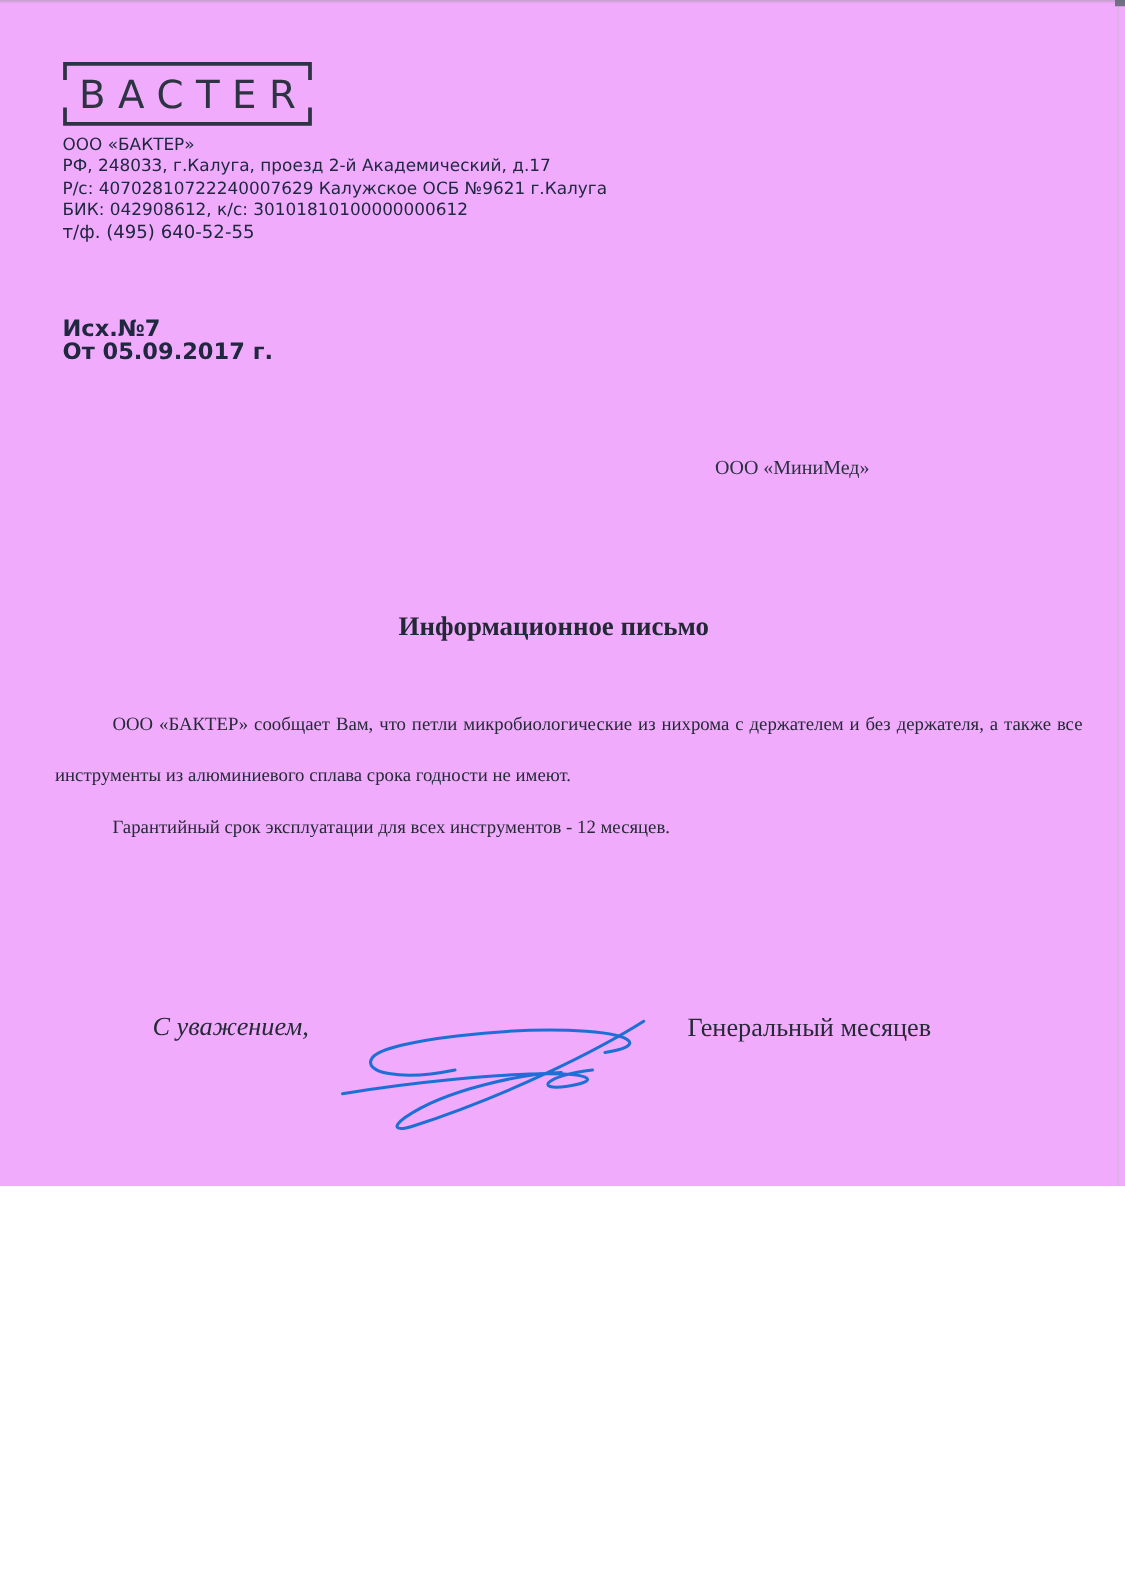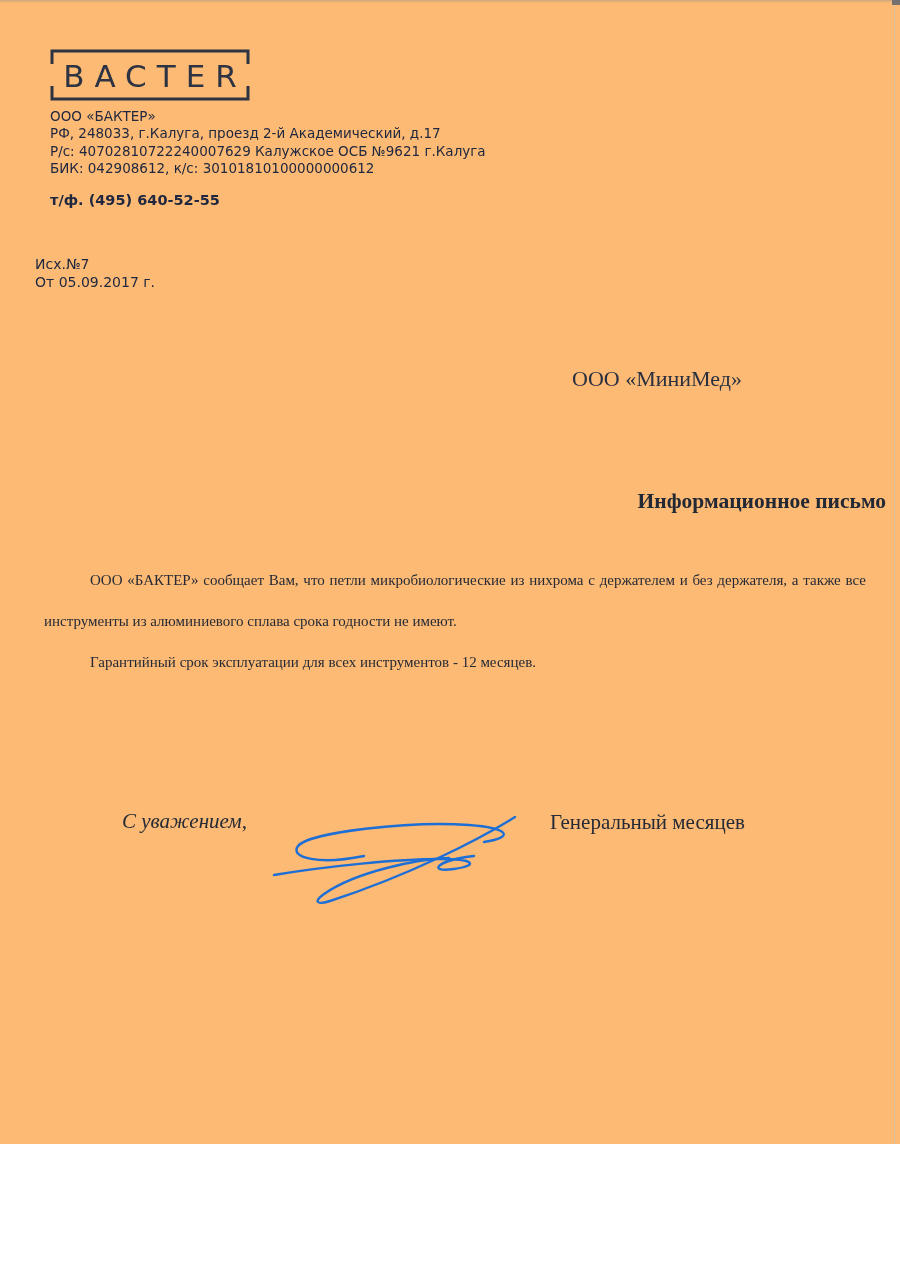--- a/index.html
+++ b/index.html
@@ -1,19 +1,19 @@
 <!DOCTYPE html>
 <html><head>
 <meta charset="utf-8">
 <style>
   html,body { margin:0; padding:0; background:#ffffff; }
   .page {
     position:relative;
-    width:900px; height:1144px;
-    background:#fdba74;
+    width:900px; height:949px;
+    background:#f0abfc;
     overflow:hidden;
     font-family:"Liberation Serif", serif;
     color:#262b36;
   }
   
   .scan-top-edge {
     position:absolute; top:0; left:0; width:100%; height:3px;
     background:linear-gradient(to bottom, rgba(140,145,140,0.45), rgba(140,145,140,0));
   }
   .scan-right-edge {
@@ -41,41 +41,41 @@
 
   
   .requisites {
     position:absolute; left:50px; top:108px;
     font-family:"DejaVu Sans", sans-serif;
     font-size:13.5px; line-height:17.3px;
     color:#202840;
     white-space:nowrap;
   }
   .requisites .phone {
-    font-weight:bold; font-size:14.5px; margin-top:15px;
+    font-weight:normal; font-size:14.5px; margin-top:1px;
   }
 
   
   .reference {
-    position:absolute; left:35px; top:255px;
+    position:absolute; left:50px; top:255px;
     font-family:"DejaVu Sans", sans-serif;
-    font-size:14px; line-height:18px; font-weight:normal;
+    font-size:18px; line-height:18px; font-weight:bold;
     color:#202840;
   }
 
   
   .recipient {
     position:absolute; left:572px; top:366px;
-    font-size:22px; color:#2a3040;
+    font-size:16px; color:#2a3040;
   }
 
   
   .letter-title {
     position:absolute; left:0; top:489px; width:886px;
-    text-align:right;
+    text-align:center;
     font-size:21.5px; font-weight:bold;
     color:#232835;
   }
 
   
   .body-text {
     position:absolute; left:44px; top:560px; width:822px;
     font-size:15px; line-height:41px;
     text-align:justify;
     color:#252a36;

